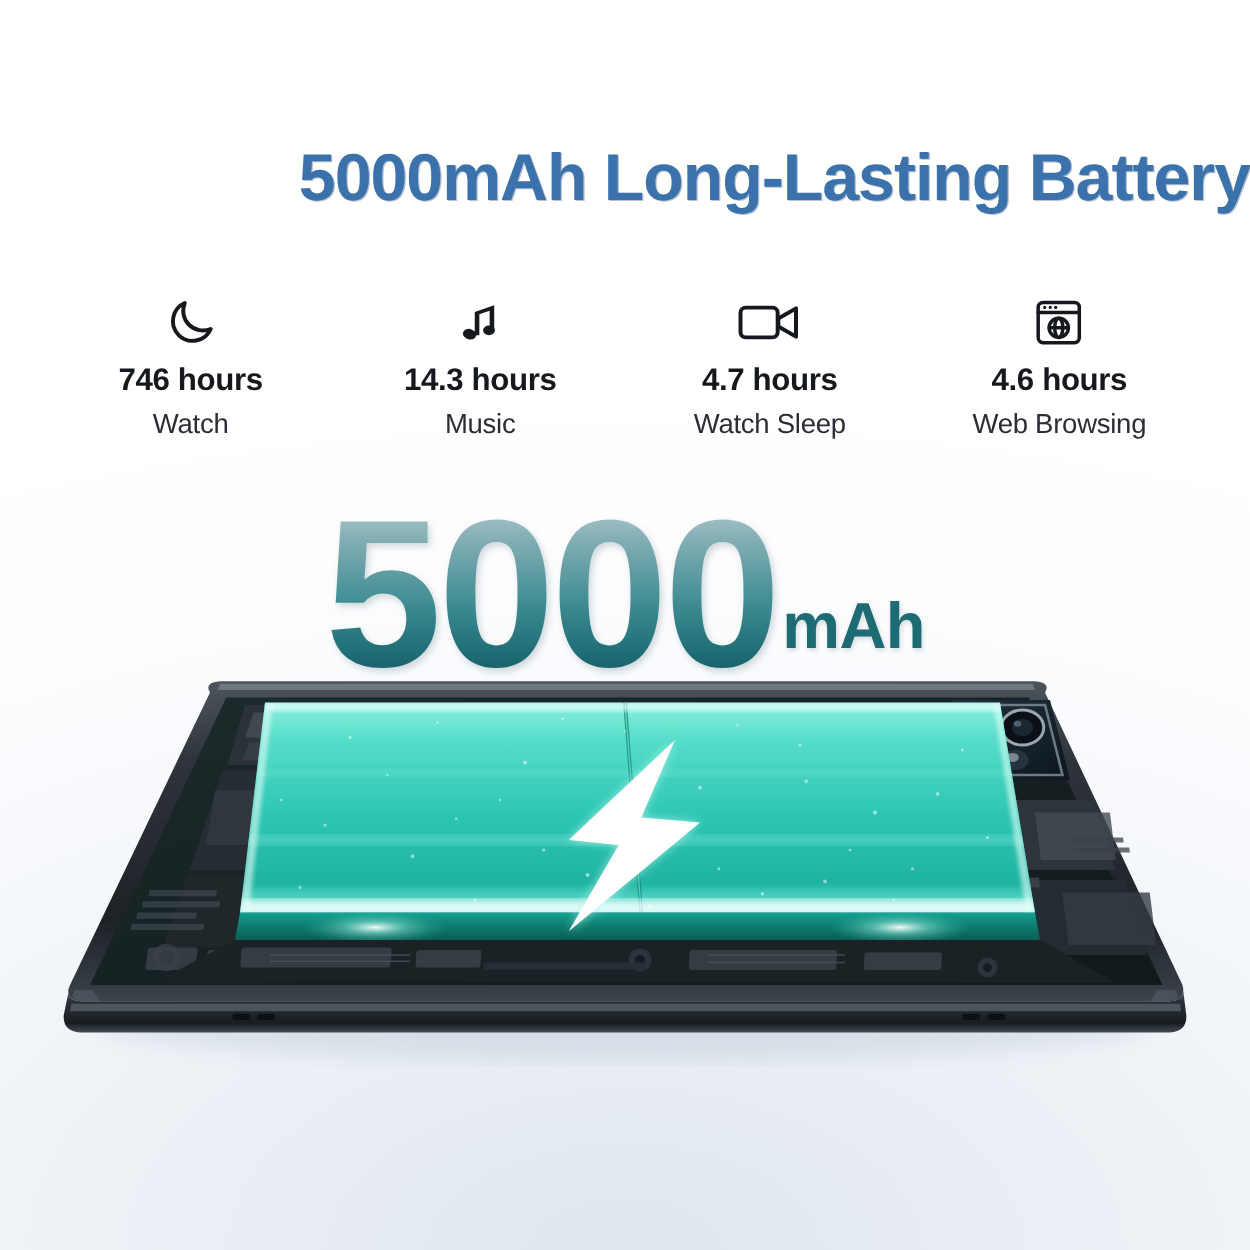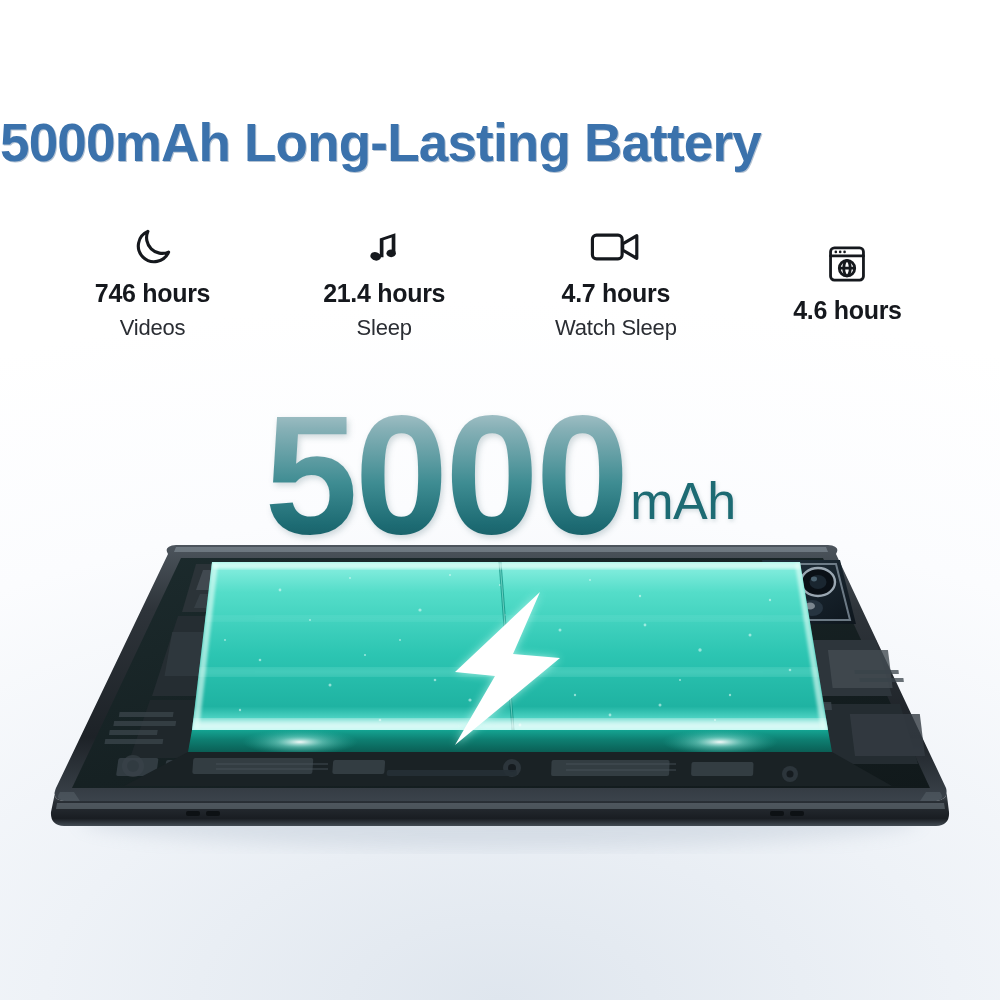--- a/index.html
+++ b/index.html
@@ -12,31 +12,31 @@
     position:relative; width:1000px; height:1000px;
     background:
       radial-gradient(130% 70% at 50% 100%, #dfe6ee 0%, #eef2f7 35%, #fbfcfe 70%, #ffffff 100%),
       linear-gradient(180deg,#ffffff 0%,#fdfdfe 45%,#f2f5f9 78%,#e9eef5 100%);
     overflow:hidden;
   }
 
   
   .headline {
     position:absolute; top:112px; left:0; width:1000px;
-    text-align:left;
+    text-align:right;
     font-size:53px; font-weight:bold; letter-spacing:-0.8px;
     color:#3b72ac;
     text-shadow:1px 1px 0 rgba(40,80,125,.35);
     white-space:nowrap;
   }
 
   
   .features {
-    position:absolute; top:221px; left:40px; width:920px;
-    display:flex; justify-content:space-between; align-items:center;
+    position:absolute; top:232px; left:40px; width:920px;
+    display:flex; justify-content:space-between; align-items:flex-start;
   }
   .feature { width:225px; text-align:center; }
   .feat-icon { height:52px; display:flex; align-items:center; justify-content:center; }
   .feat-icon svg { display:block; }
   .feat-value {
     margin-top:6px;
     font-size:25px; font-weight:bold; color:#15181d; letter-spacing:-0.3px;
     white-space:nowrap;
   }
   .feat-label {
@@ -52,21 +52,21 @@
   }
   .bignum {
     font-size:168px; font-weight:bold; line-height:.92;
     letter-spacing:-3px;
     background:linear-gradient(180deg,#b9cdd2 0%,#86b0b6 20%,#3e8c92 55%,#1d6b73 82%,#15565e 100%);
     -webkit-background-clip:text; background-clip:text;
     color:transparent; -webkit-text-fill-color:transparent;
     filter:drop-shadow(2px 3px 3px rgba(40,80,90,.22));
   }
   .bigunit {
-    font-size:52px; font-weight:normal; color:#1d6b73;
+    font-size:52px; font-weight:bold; color:#1d6b73;
     letter-spacing:-0.5px;
     margin-left:4px; margin-bottom:22px;
     filter:drop-shadow(1px 2px 2px rgba(40,80,90,.2));
   }
 
   
   #device-stage {
     position:absolute; left:0; top:520px; width:1000px; height:420px;
   }
   #device-stage svg { display:block; width:1000px; height:420px; }
@@ -80,34 +80,34 @@
 
   <div class="features">
 
     <div class="feature">
       <div class="feat-icon">
         <svg width="44" height="44" viewBox="0 0 24 24" fill="none" stroke="#15181d" stroke-width="1.7" stroke-linecap="round" stroke-linejoin="round">
           <path d="M20.5 14.8A8.6 8.6 0 0 1 9.2 3.5a8.6 8.6 0 1 0 11.3 11.3z"></path>
         </svg>
       </div>
       <div class="feat-value">746 hours</div>
-      <div class="feat-label">Videos</div>
+      <div class="feat-label">Watch</div>
     </div>
 
     <div class="feature">
       <div class="feat-icon">
         <svg width="42" height="44" viewBox="0 0 24 24" fill="#15181d">
           <path d="M9.4 17.1a2.6 2.2 0 1 0 0 .01"></path>
           <ellipse cx="7.6" cy="17.6" rx="2.7" ry="2.2"></ellipse>
           <ellipse cx="16.1" cy="15.6" rx="2.7" ry="2.2"></ellipse>
           <path d="M9.6 17.8V7.2l8.9-3.1v10.9h-2.1V6.6L11.7 8.2v9.6z"></path>
         </svg>
       </div>
-      <div class="feat-value">21.4 hours</div>
-      <div class="feat-label">Sleep</div>
+      <div class="feat-value">14.3 hours</div>
+      <div class="feat-label">Music</div>
     </div>
 
     <div class="feature">
       <div class="feat-icon">
         <svg width="52" height="44" viewBox="0 0 28 20" fill="none" stroke="#15181d" stroke-width="1.7" stroke-linejoin="round">
           <rect x="1.3" y="3.6" width="16" height="12.8" rx="2.2"></rect>
           <path d="M17.6 8.3l7.6-4.4v12.2l-7.6-4.4z"></path>
         </svg>
       </div>
       <div class="feat-value">4.7 hours</div>
@@ -121,20 +121,21 @@
           <path d="M2.6 7.4h18.8"></path>
           <circle cx="5.6" cy="5.1" r=".75" fill="#15181d" stroke="none"></circle>
           <circle cx="8.1" cy="5.1" r=".75" fill="#15181d" stroke="none"></circle>
           <circle cx="10.6" cy="5.1" r=".75" fill="#15181d" stroke="none"></circle>
           <circle cx="12" cy="14.4" r="4.4"></circle>
           <ellipse cx="12" cy="14.4" rx="1.85" ry="4.4"></ellipse>
           <path d="M7.7 14.4h8.6"></path>
         </svg>
       </div>
       <div class="feat-value">4.6 hours</div>
+      <div class="feat-label">Web Browsing</div>
     </div>
 
   </div>
 
   <div class="bignum-wrap">
     <span class="bignum">5000</span>
     <span class="bigunit">mAh</span>
   </div>
 
   <div id="device-stage">

